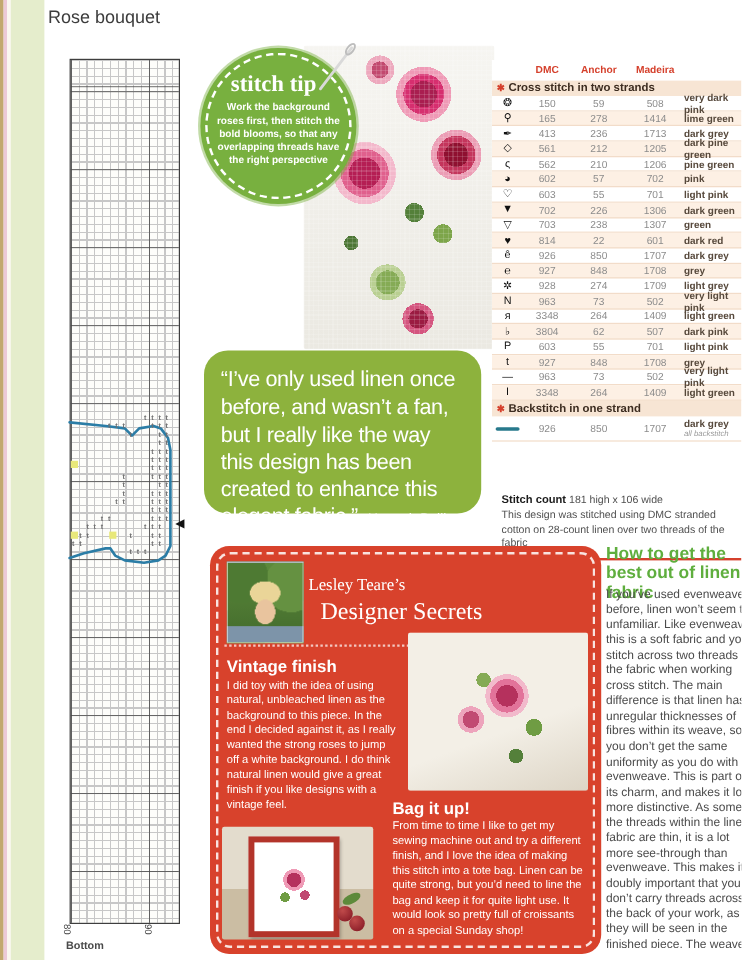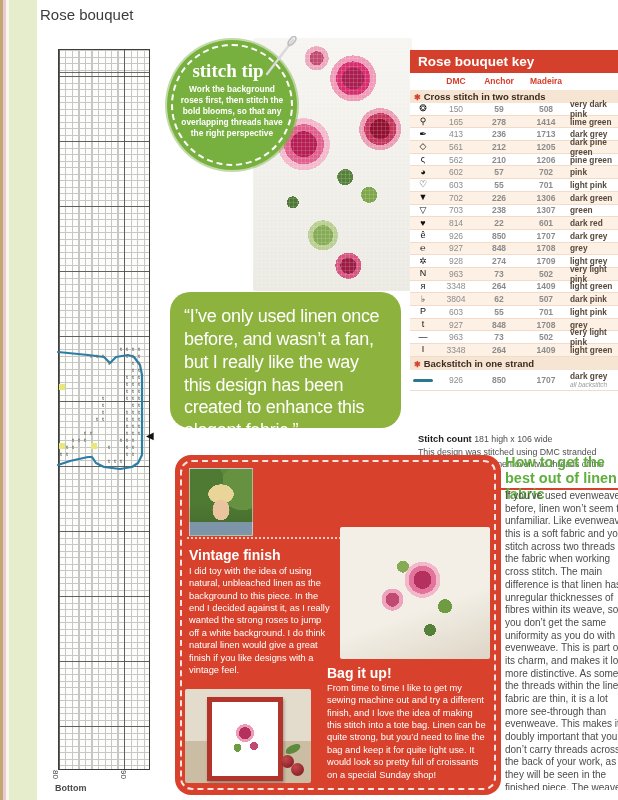--- a/index.html
+++ b/index.html
@@ -70,21 +70,21 @@
   .ch-dmc{left:26px;width:40px;}
   .ch-anchor{left:66px;width:46px;}
   .ch-madeira{left:112px;width:48px;}
   .ksec{height:13px;background:#f7e5d4;font-size:9.5px;font-weight:bold;color:#3c2c20;
        line-height:13px;padding-left:4px;}
   .ksec .ast{color:#d5402c;font-size:8px;margin-right:3px;}
   .krow{display:flex;align-items:center;height:11.7px;font-size:8.5px;border-bottom:1px solid #f2dcc9;}
   .krow.alt{background:#fdf0e4;}
   .ksym{width:26px;text-align:center;color:#111;font-size:9px;line-height:1;}
   .knum{width:40px;text-align:center;color:#8c8c8c;}
-  .knum+.knum{width:46px;font-weight:bold;}
+  .knum+.knum{width:46px;}
   .knum+.knum+.knum{width:48px;}
   .kname{flex:1;color:#57493c;font-weight:bold;font-size:8.3px;}
   .knote{display:block;font-weight:normal;font-style:italic;font-size:6.5px;color:#9a9a9a;}
   .krow.bsrow{height:20px;}
   .bsline{display:inline-block;width:20px;height:3px;background:#27798c;border-radius:2px;}
   .keyinfo{padding:5px 8px 7px;font-size:8.8px;color:#4f4f4f;line-height:1.3;}
   .keyinfo b{color:#1d1d1d;font-size:9.3px;}
   .keyinfo .iline{margin-bottom:2px;margin-top:37px;}
   
   .redbox{position:absolute;left:175px;top:455px;width:326px;height:340px;background:#d8422c;border-radius:16px;}
@@ -236,21 +236,20 @@
       <ellipse cx="31" cy="9" rx="2.6" ry="5.2" transform="rotate(38 31 9)" fill="none" stroke="#bdbdbd" stroke-width="1.6"></ellipse>
     </svg>
   </div>
 
   <div class="quote">
     <span class="quote-text">“I’ve only used linen once before, and wasn’t a fan, but I really like the way this design has been created to enhance this elegant fabric.”</span>
     <span class="quote-attrib">Hannah Bellis, Editor</span>
   </div>
 
   <div class="keypanel">
-    <div class="keyheader">Rose bouquet key</div>
     <div class="colhdr">
       <span class="ch-dmc">DMC</span>
       <span class="ch-anchor">Anchor</span>
       <span class="ch-madeira">Madeira</span>
     </div>
     <div>
         <div class="ksec"><span class="ast">✱</span>Cross stitch in two strands</div>
         <div class="krow">
           <span class="ksym">❂</span>
           <span class="knum">150</span>
@@ -405,20 +404,24 @@
         <b>Stitch count</b>
         <span>181 high x 106 wide</span>
       </div>
       <div>This design was stitched using DMC stranded cotton on 28-count linen over two threads of the fabric</div>
     </div>
   </div>
 
   <div class="redbox">
     <div class="dash"></div>
     <div class="facephoto"></div>
+    <div class="dname">
+      <div class="l1">Lesley Teare’s</div>
+      <div class="l2">Designer Secrets</div>
+    </div>
     <div class="ddivider"></div>
     <div class="dh vh">Vintage finish</div>
     <div class="dbody vbody">I did toy with the idea of using natural, unbleached linen as the background to this piece. In the end I decided against it, as I really wanted the strong roses to jump off a white background. I do think natural linen would give a great finish if you like designs with a vintage feel.</div>
     <div class="toteimg"></div>
     <div class="dh bh">Bag it up!</div>
     <div class="dbody bbody">From time to time I like to get my sewing machine out and try a different finish, and I love the idea of making this stitch into a tote bag. Linen can be quite strong, but you’d need to line the bag and keep it for quite light use. It would look so pretty full of croissants on a special Sunday shop!</div>
     <div class="framepic">
       <div class="frame">
           <i></i>
         </div>

